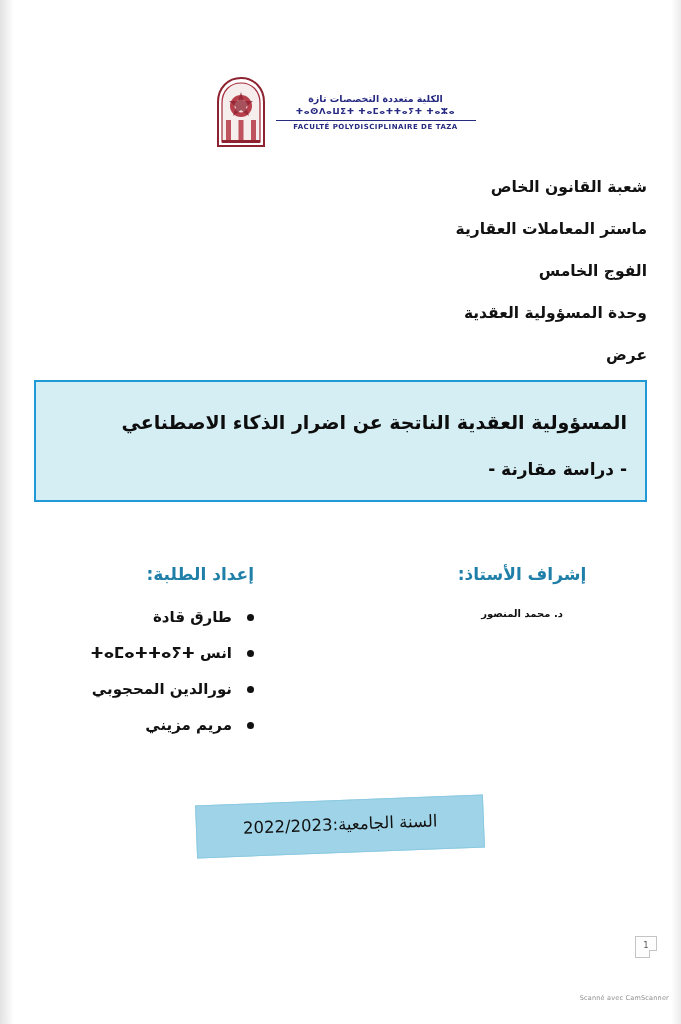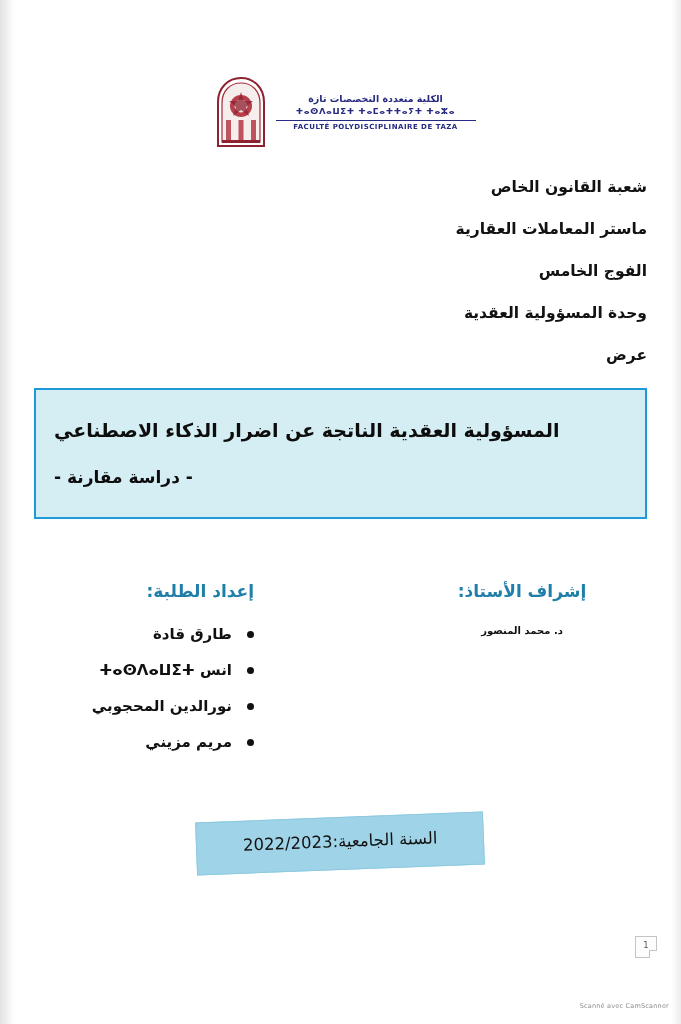--- a/index.html
+++ b/index.html
@@ -104,25 +104,25 @@
     font-size: 15.5px;
     font-weight: bold;
     color: #121212;
     margin: 0 0 24px 0;
     letter-spacing: 0;
   }
   .dept-line:last-child { margin-bottom: 0; }
 
   
   .title-box {
-    margin: 24px 34px 0 34px;
+    margin: 16px 34px 0 34px;
     border: 2.2px solid #1f9ad6;
     background: #d5eef4;
-    padding: 26px 18px 30px 18px;
-    text-align: left;
+    padding: 26px 18px 21px 18px;
+    text-align: right;
   }
   .title-main {
     font-size: 19px;
     font-weight: bold;
     color: #0d0d0d;
     line-height: 1.5;
   }
   .title-sub {
     margin-top: 22px;
     font-size: 17px;
@@ -220,21 +220,21 @@
     bottom: -1px;
     width: 7px;
     height: 7px;
     background: #ffffff;
     border-left: 1px solid #c4c4c4;
     border-top: 1px solid #c4c4c4;
   }
   .scanner-note {
     position: absolute;
     right: 12px;
-    bottom: 14px;
+    bottom: 22px;
     font-size: 6.5px;
     color: #8e8e8e;
     letter-spacing: 0.2px;
     direction: ltr;
   }
 </style>
 </head>
 <body>
 
 <div class="page">
@@ -288,21 +288,21 @@
 
     <div class="credit-col supervisor">
       <div class="credit-head">إشراف الأستاذ:</div>
       <div class="supervisor-name">د. محمد المنصور</div>
     </div>
 
     <div class="credit-col students">
       <div class="credit-head">إعداد الطلبة:</div>
       <ul class="student-list">
         <li><span class="bullet"></span><span>طارق قادة</span></li>
-        <li><span class="bullet"></span><span>انس ⵜⴰⵙⴷⴰⵡⵉⵜ</span></li>
+        <li><span class="bullet"></span><span>انس ⵜⴰⵎⴰⵜⵜⴰⵢⵜ</span></li>
         <li><span class="bullet"></span><span>نورالدين المحجوبي</span></li>
         <li><span class="bullet"></span><span>مريم مزيني</span></li>
       </ul>
     </div>
 
   </div>
 
   <div class="year-wrap">
     <div class="year-box">
       <div class="year-text">السنة الجامعية:2022/2023</div>

